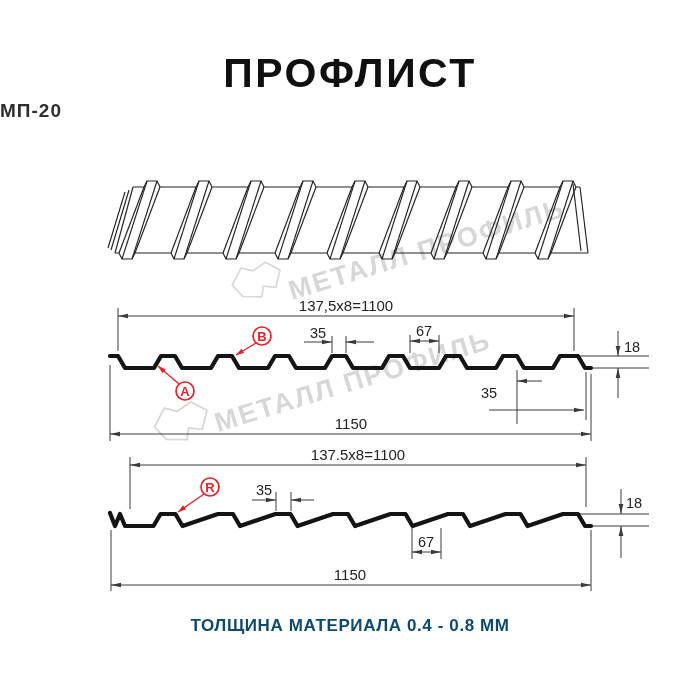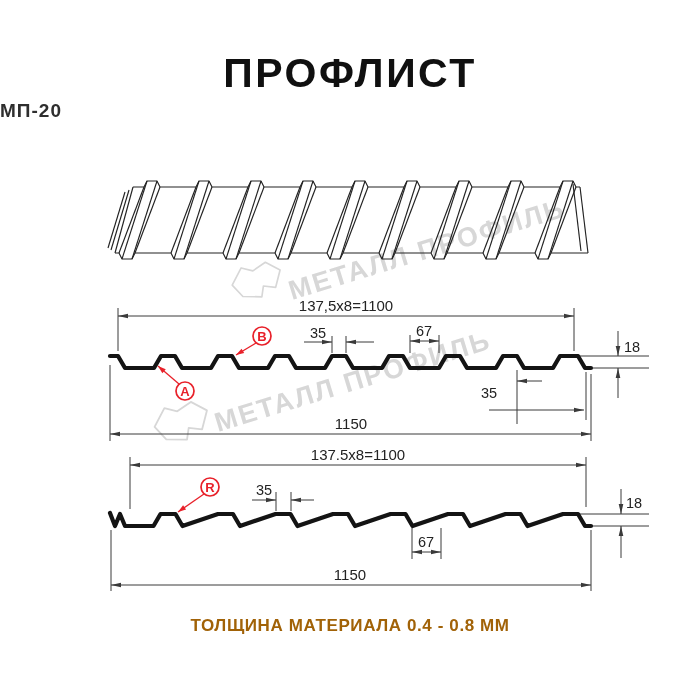--- a/index.html
+++ b/index.html
@@ -2,21 +2,21 @@
 <html style="--accent: #e8212a; --wm: #d7d7d7;"><head>
 <meta charset="utf-8">
 <style>
   html,body{margin:0;padding:0;background:#fff;width:700px;height:700px;overflow:hidden;}
   .canvas{position:relative;width:700px;height:700px;background:#fff;font-family:"Liberation Sans",sans-serif;}
   .title{position:absolute;top:50px;left:0;right:0;text-align:center;
          font-size:41px;font-weight:bold;letter-spacing:2.5px;color:#101010;}
   .subtitle{position:absolute;top:100px;left:0;right:0;text-align:left;
          font-size:19px;font-weight:bold;letter-spacing:1px;color:#2e2e2e;}
   .footer{position:absolute;top:616px;left:0;right:0;text-align:center;
-         font-size:17px;font-weight:bold;letter-spacing:.6px;color:#a16207;}
+         font-size:17px;font-weight:bold;letter-spacing:.6px;color:#0c4a6e;}
   svg{position:absolute;left:0;top:0;}
   .thin{stroke:#3a3a3a;stroke-width:1;fill:none;}
   .arr{fill:#3a3a3a;stroke:none;}
   .profile{stroke:#141414;stroke-width:4.2;fill:none;stroke-linejoin:round;stroke-linecap:round;}
   .sheet{stroke:#222;stroke-width:1.15;fill:none;stroke-linejoin:round;}
   .dim{font-family:"Liberation Sans",sans-serif;font-size:14.5px;fill:#232323;}
   .dimbig{font-family:"Liberation Sans",sans-serif;font-size:15px;fill:#232323;}
   .red-stroke{stroke:var(--accent,#e8212a);stroke-width:1.7;fill:none;}
   .red-line{stroke:var(--accent,#e8212a);stroke-width:1.3;fill:none;}
   .red-arr{fill:var(--accent,#e8212a);stroke:none;}

